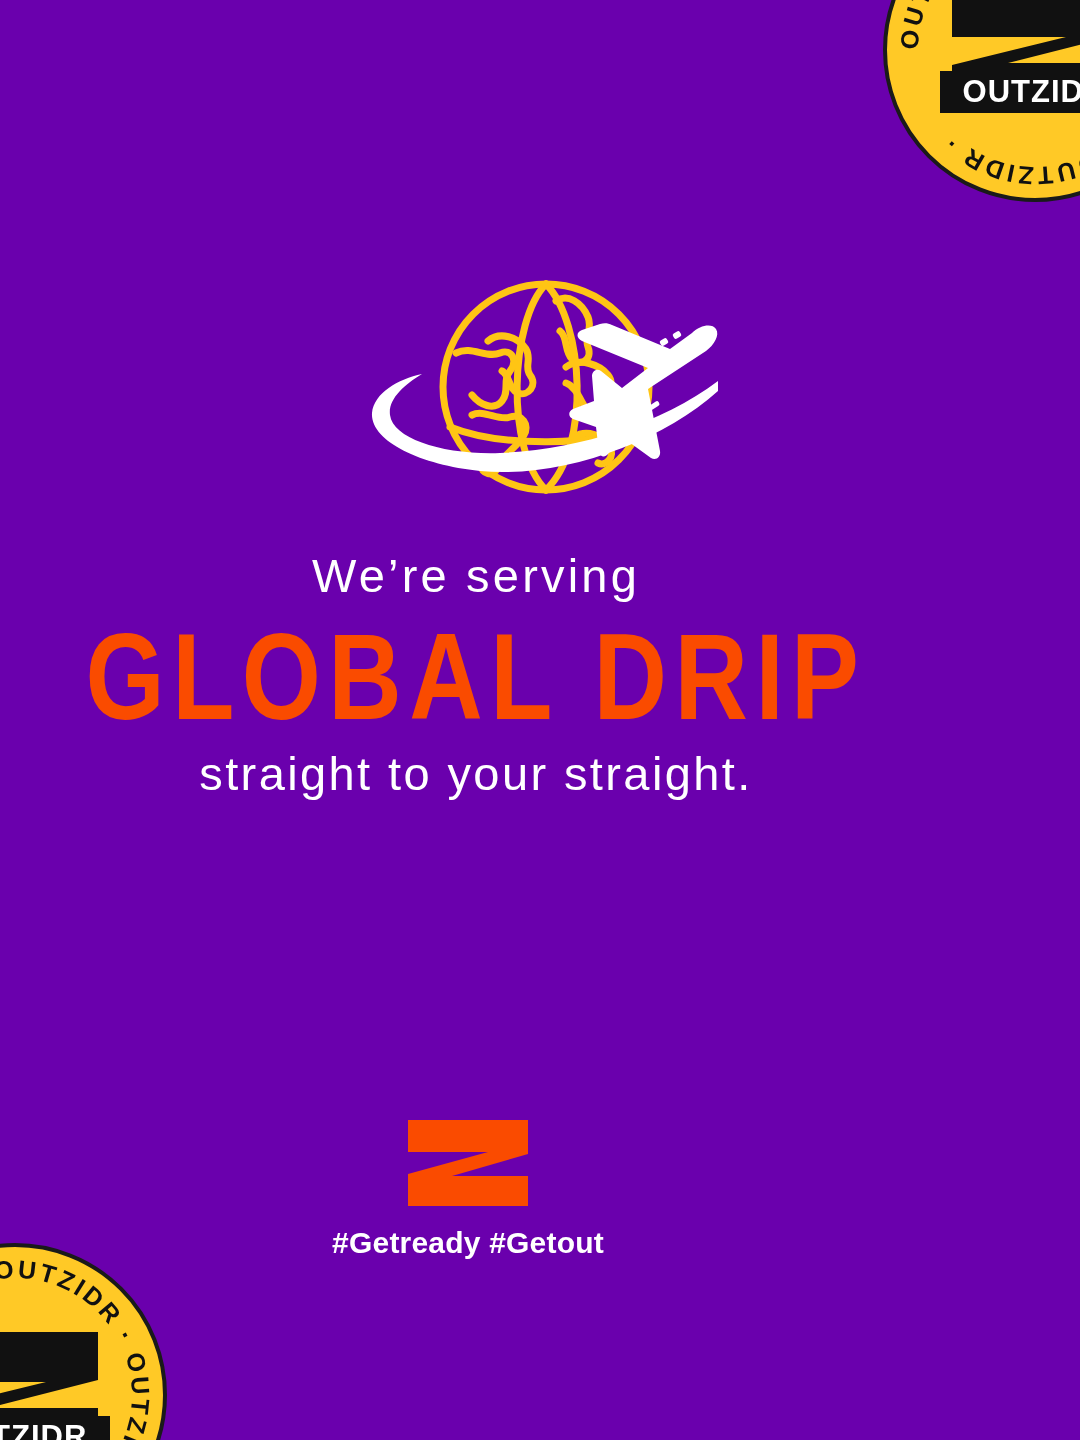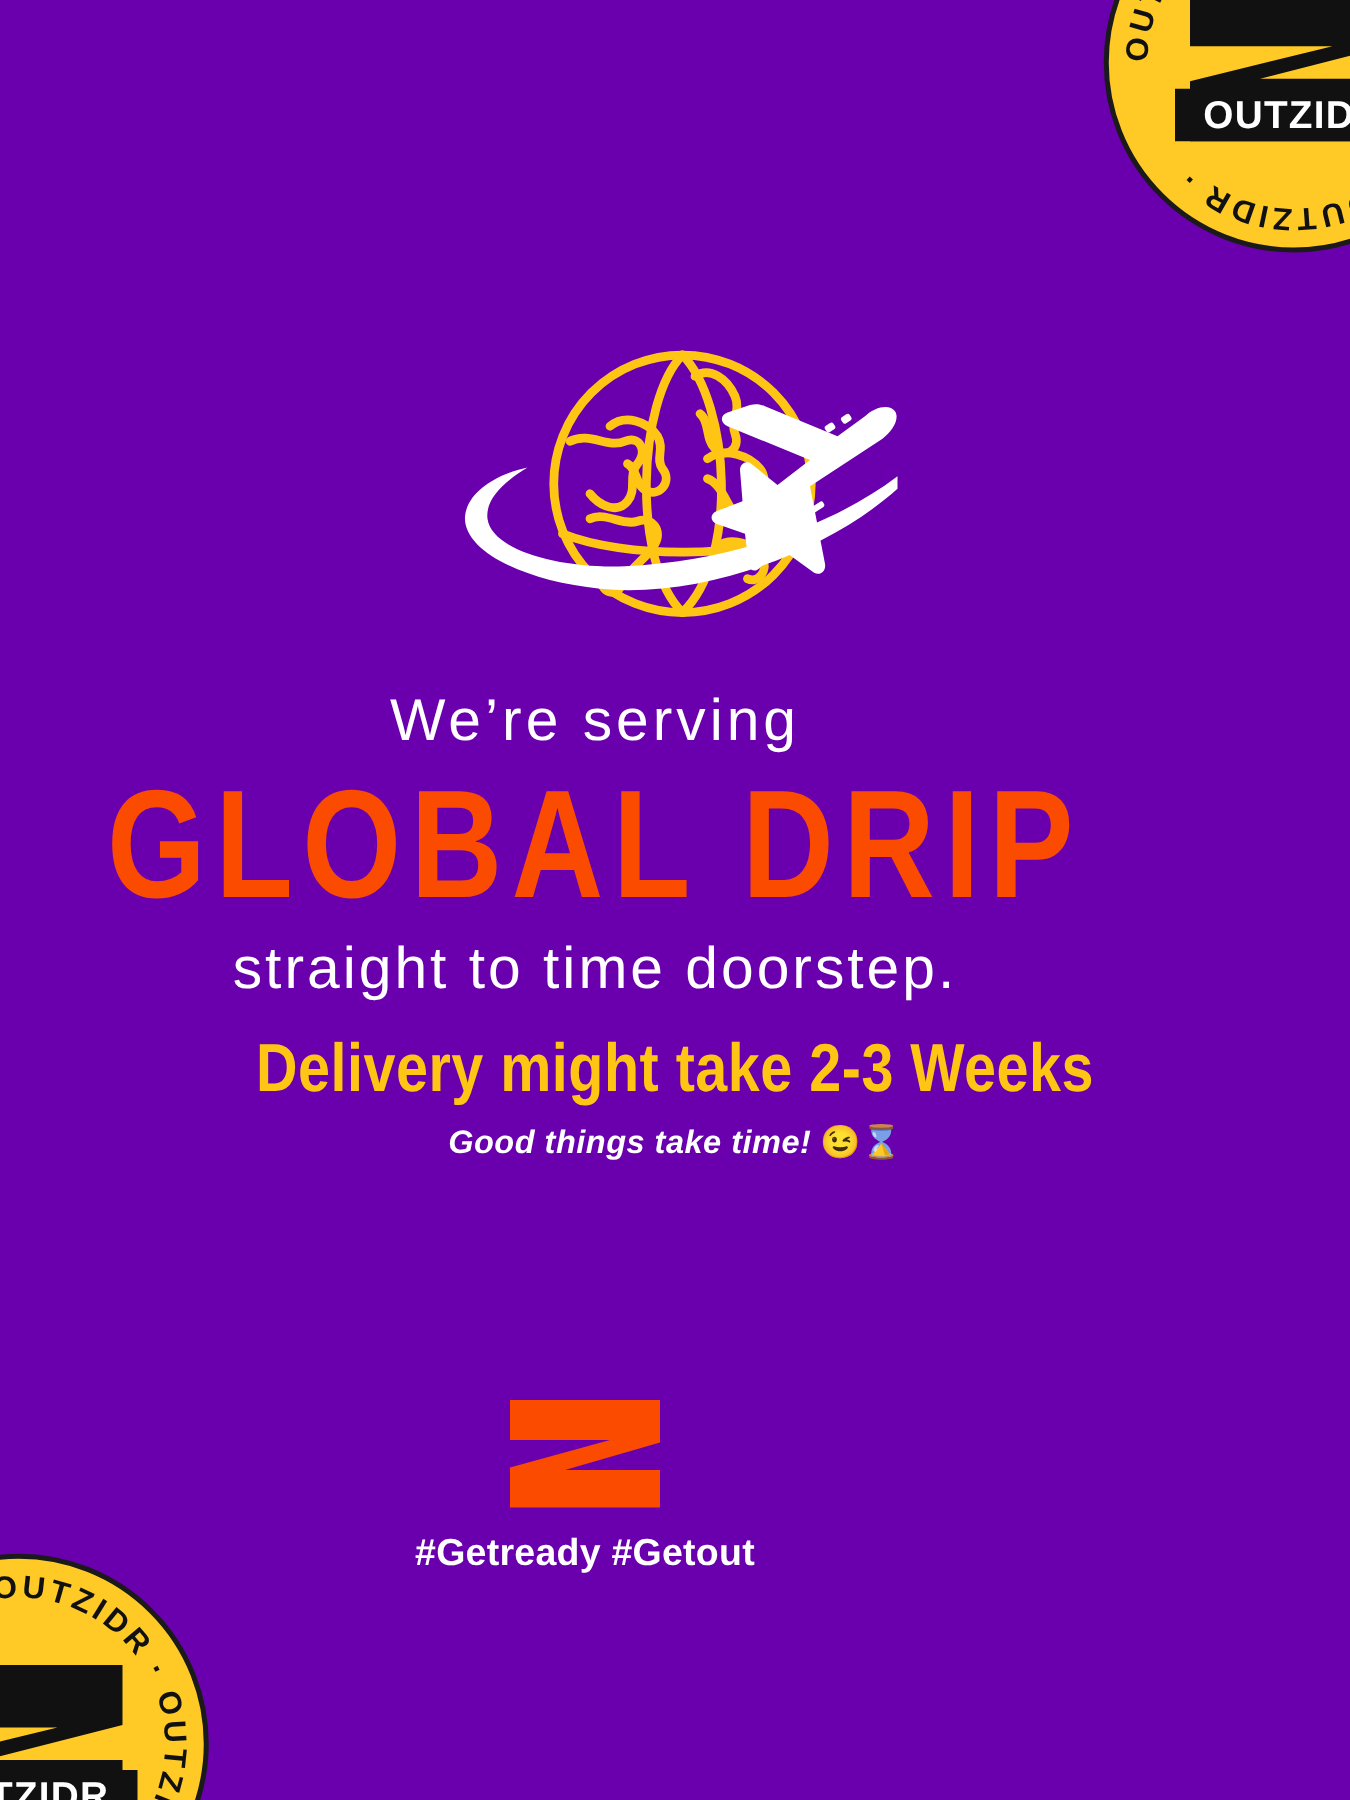--- a/index.html
+++ b/index.html
@@ -186,30 +186,23 @@
         <rect x="313" y="57" width="8" height="6" rx="2" transform="rotate(-33 317 60)"></rect>
         <rect x="282" y="130" width="18" height="5" rx="2" transform="rotate(-33 291 132)"></rect>
         <rect x="286" y="146" width="16" height="5" rx="2" transform="rotate(-33 294 148)"></rect>
       </g>
     </svg>
   </div>
 
   <div id="headline-block">
     <div id="serving-line">We’re serving</div>
     <div id="global-drip-line">GLOBAL DRIP</div>
-    <div id="doorstep-line">straight to time doorstep.</div>
-  </div>
-
-  <div id="delivery-block">
-    <div id="delivery-headline">Delivery might take 2-3 Weeks</div>
-    <div id="delivery-subtext">
-      <span>Good things take time!</span>
-      <span class="emoji">😉</span><span class="emoji">⌛</span>
-    </div>
-  </div>
+    <div id="doorstep-line">straight to your straight.</div>
+  </div>
+
 
   <div id="footer-brand">
     <svg id="z-logo" viewBox="0 0 128 90" xmlns="http://www.w3.org/2000/svg">
       <polygon points="4,2 124,2 124,36 48,58 124,58 124,88 4,88 4,56 84,34 4,34" fill="#FA4B00"></polygon>
     </svg>
     <div id="hashtags">#Getready #Getout</div>
   </div>
 
 </div>
 

